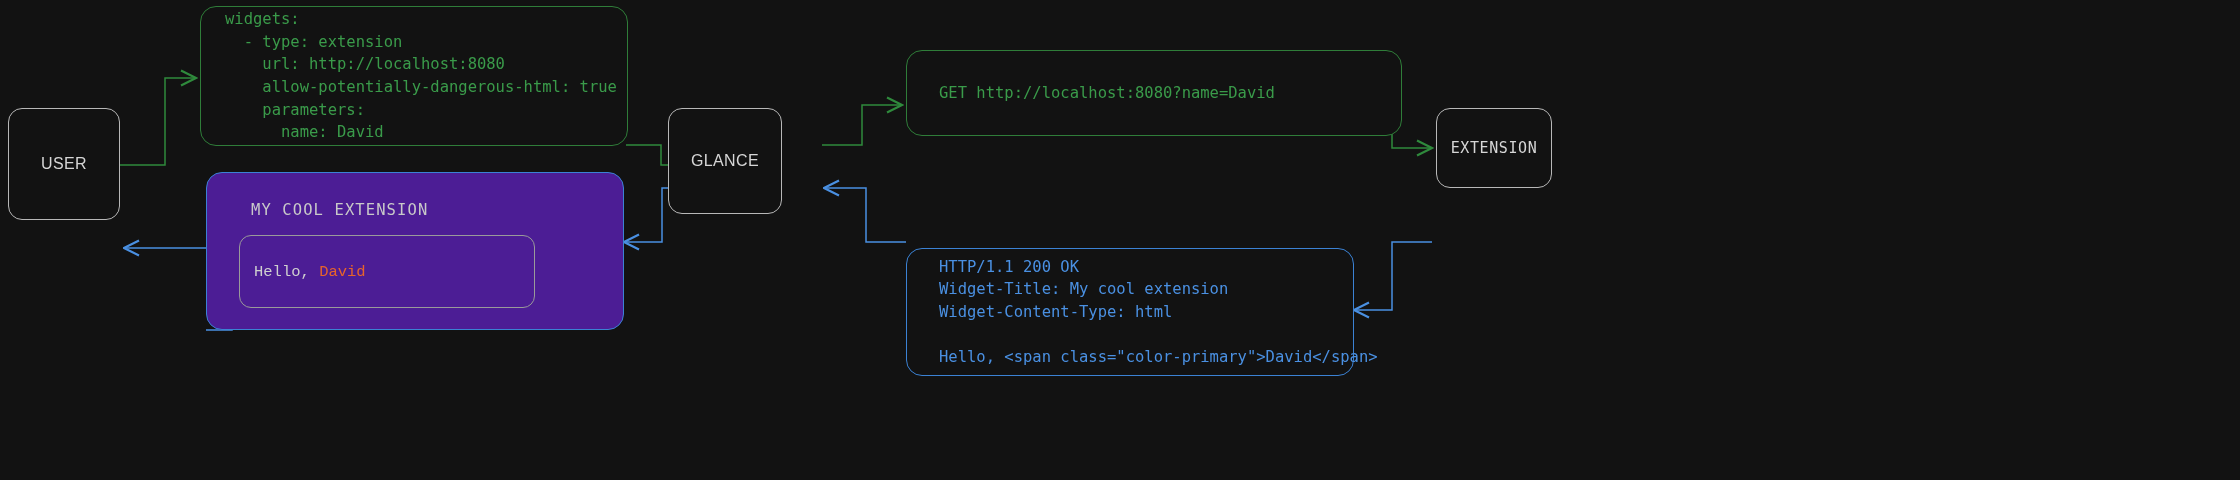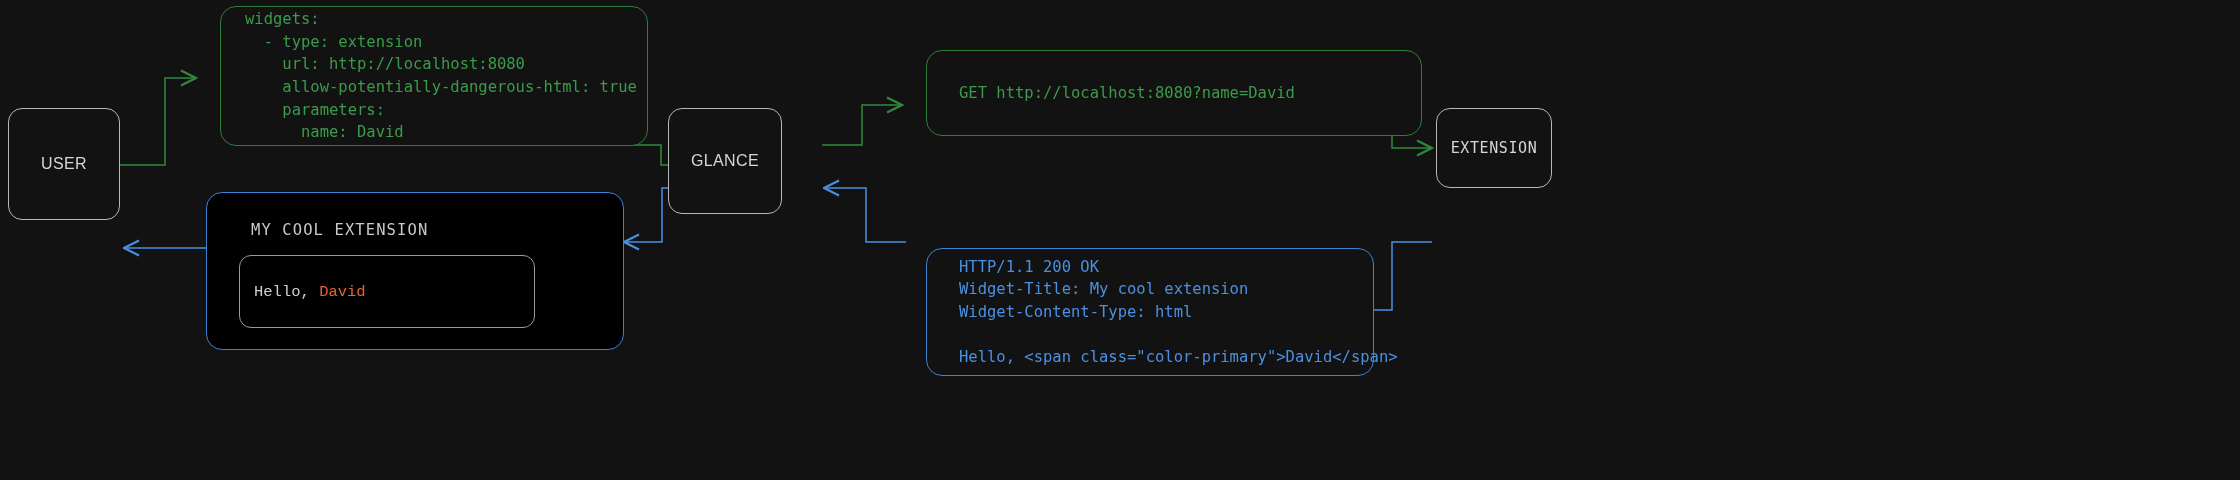--- a/index.html
+++ b/index.html
@@ -48,40 +48,38 @@
     font-size: 16px;
     letter-spacing: 0.4px;
   }
   .codebox {
     position: absolute;
     box-sizing: border-box;
     border-radius: 16px;
     background: #121212;
     display: flex;
     align-items: center;
-    margin-left: 20px;
   }
   .codebox.green { border: 1.6px solid #2f7d39; }
   .codebox.blue  { border: 1.6px solid #3b82d4; }
   .code {
     font-family: "DejaVu Sans Mono", monospace;
     font-size: 15.5px;
     line-height: 22.6px;
     white-space: pre;
     margin: 0;
   }
   .code.green { color: #3a9b4a; }
   .code.blue  { color: #4a90e2; }
   .widgetcard {
     position: absolute;
     box-sizing: border-box;
     border: 1.6px solid #3b82d4;
     border-radius: 16px;
-    background: #000000;
-    margin-top: 20px;
+    background: #4c1d95;
   }
   .widget-title {
     position: absolute;
     left: 44px;
     top: 28px;
     color: #c9c9c9;
     font-family: "DejaVu Sans Mono", monospace;
     font-size: 15.5px;
     letter-spacing: 1.1px;
   }

